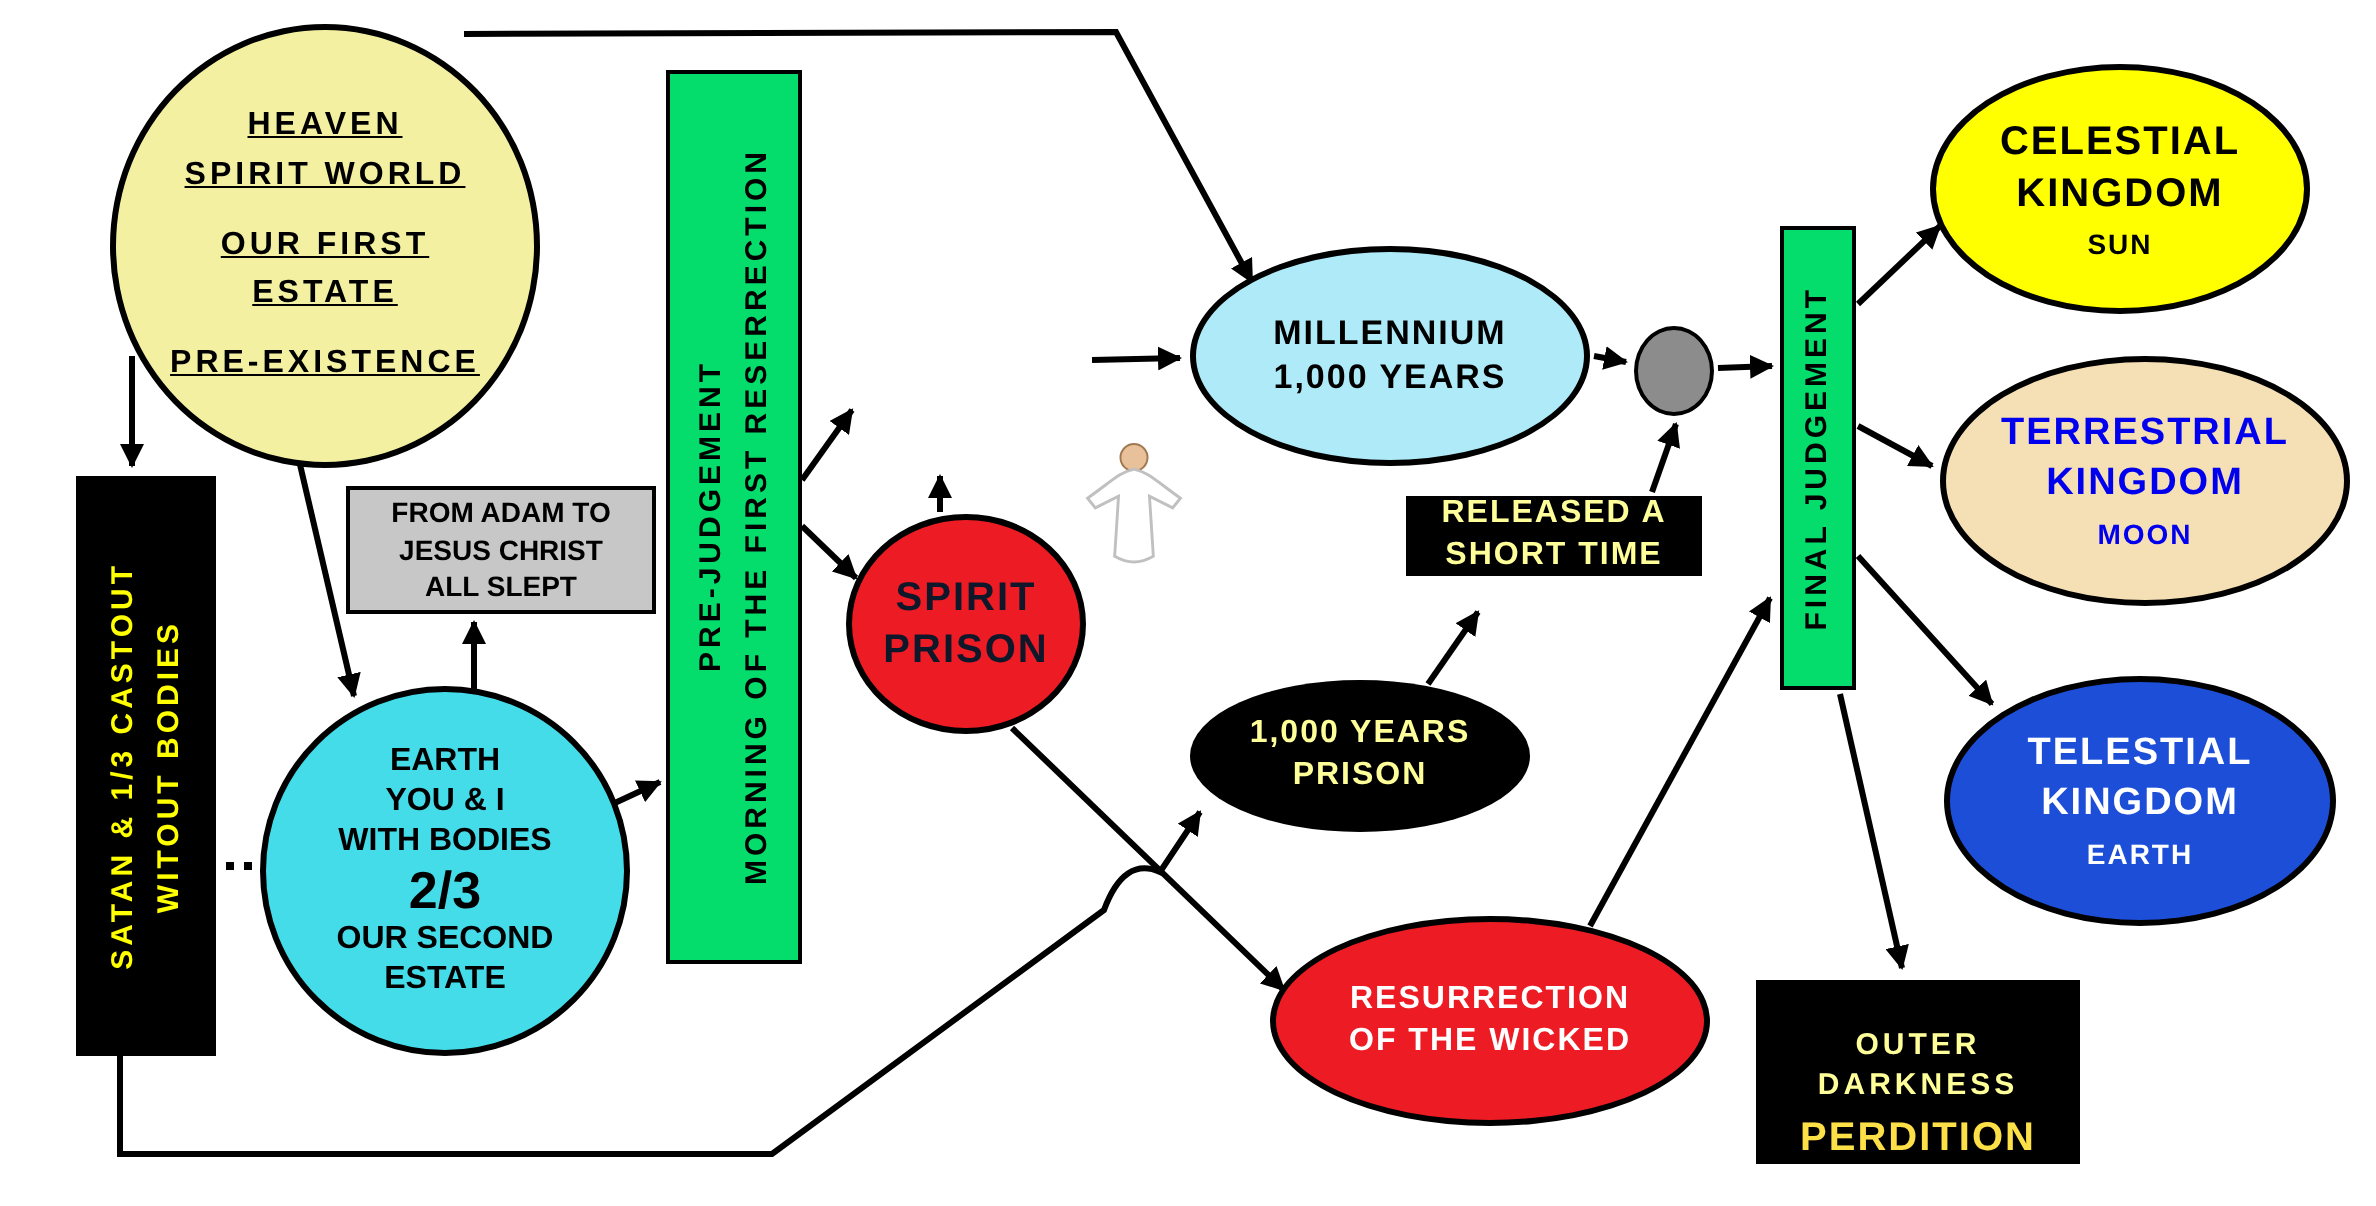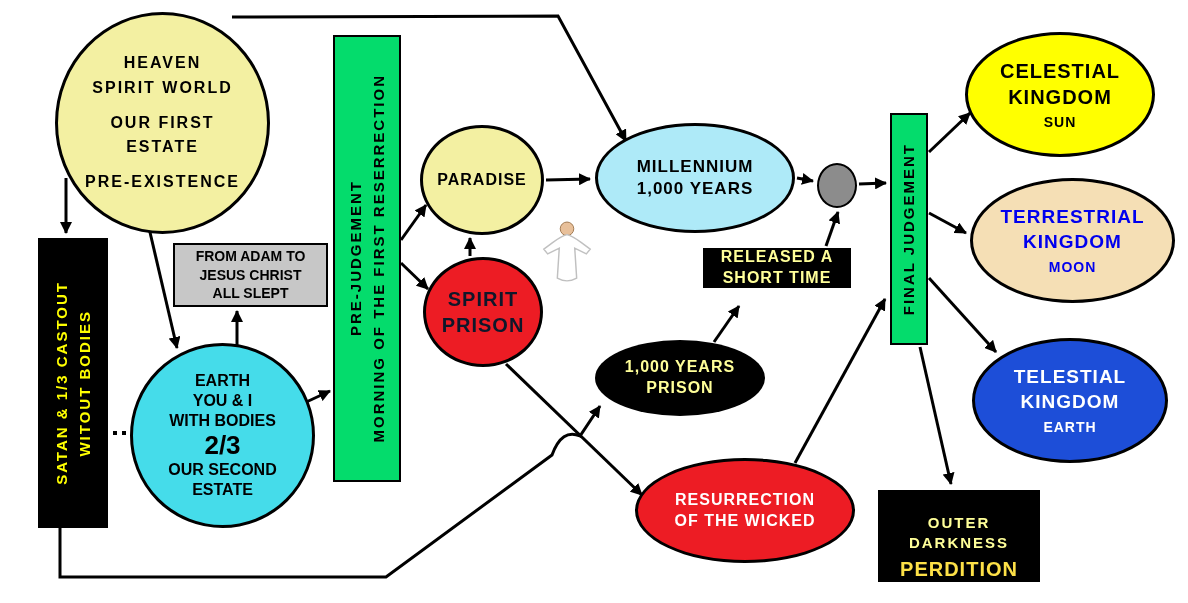--- a/index.html
+++ b/index.html
@@ -15,21 +15,21 @@
   }
   .ellipse{border-radius:50%;border:3px solid #000;}
   .ln{white-space:nowrap;}
   .vwrap{flex-direction:row;gap:4px;}
   .vtext{
     display:inline-block;writing-mode:vertical-rl;transform:rotate(180deg);
     white-space:nowrap;letter-spacing:2px;
   }
 
   .heaven{left:55px;top:12px;width:215px;height:222px;background:#f3f0a2;font-size:16px;letter-spacing:2px;}
-  .heaven .ln{margin:2px 0;}
+  .heaven .ln{margin:2px 0;text-decoration:underline;}
   .heaven .ln:nth-child(2){margin-bottom:12px;}
   .heaven .ln:nth-child(4){margin-bottom:12px;}
 
   .satan{left:38px;top:238px;width:70px;height:290px;background:#000;color:#ffff00;font-size:15px;}
 
   .adam{left:173px;top:243px;width:155px;height:64px;background:#c7c7c7;border:2px solid #000;font-size:14px;line-height:1.35;}
 
   .earth{left:130px;top:343px;width:185px;height:185px;background:#45dcea;font-size:16px;line-height:1.25;}
   .earth .big{font-size:26px;line-height:1.1;}
 
@@ -123,23 +123,20 @@
     <div class="ln big">2/3</div>
     <div class="ln">OUR SECOND</div>
     <div class="ln">ESTATE</div>
   </div>
 
   <div class="node prejudge vwrap">
     <span class="vtext">PRE-JUDGEMENT</span>
     <span class="vtext">MORNING OF THE FIRST RESERRECTION</span>
   </div>
 
-  <div class="node ellipse paradise">
-    <div class="ln">PARADISE</div>
-  </div>
 
   <div class="node ellipse spiritprison">
     <div class="ln">SPIRIT</div>
     <div class="ln">PRISON</div>
   </div>
 
   <div class="node ellipse millennium">
     <div class="ln">MILLENNIUM</div>
     <div class="ln">1,000 YEARS</div>
   </div>

